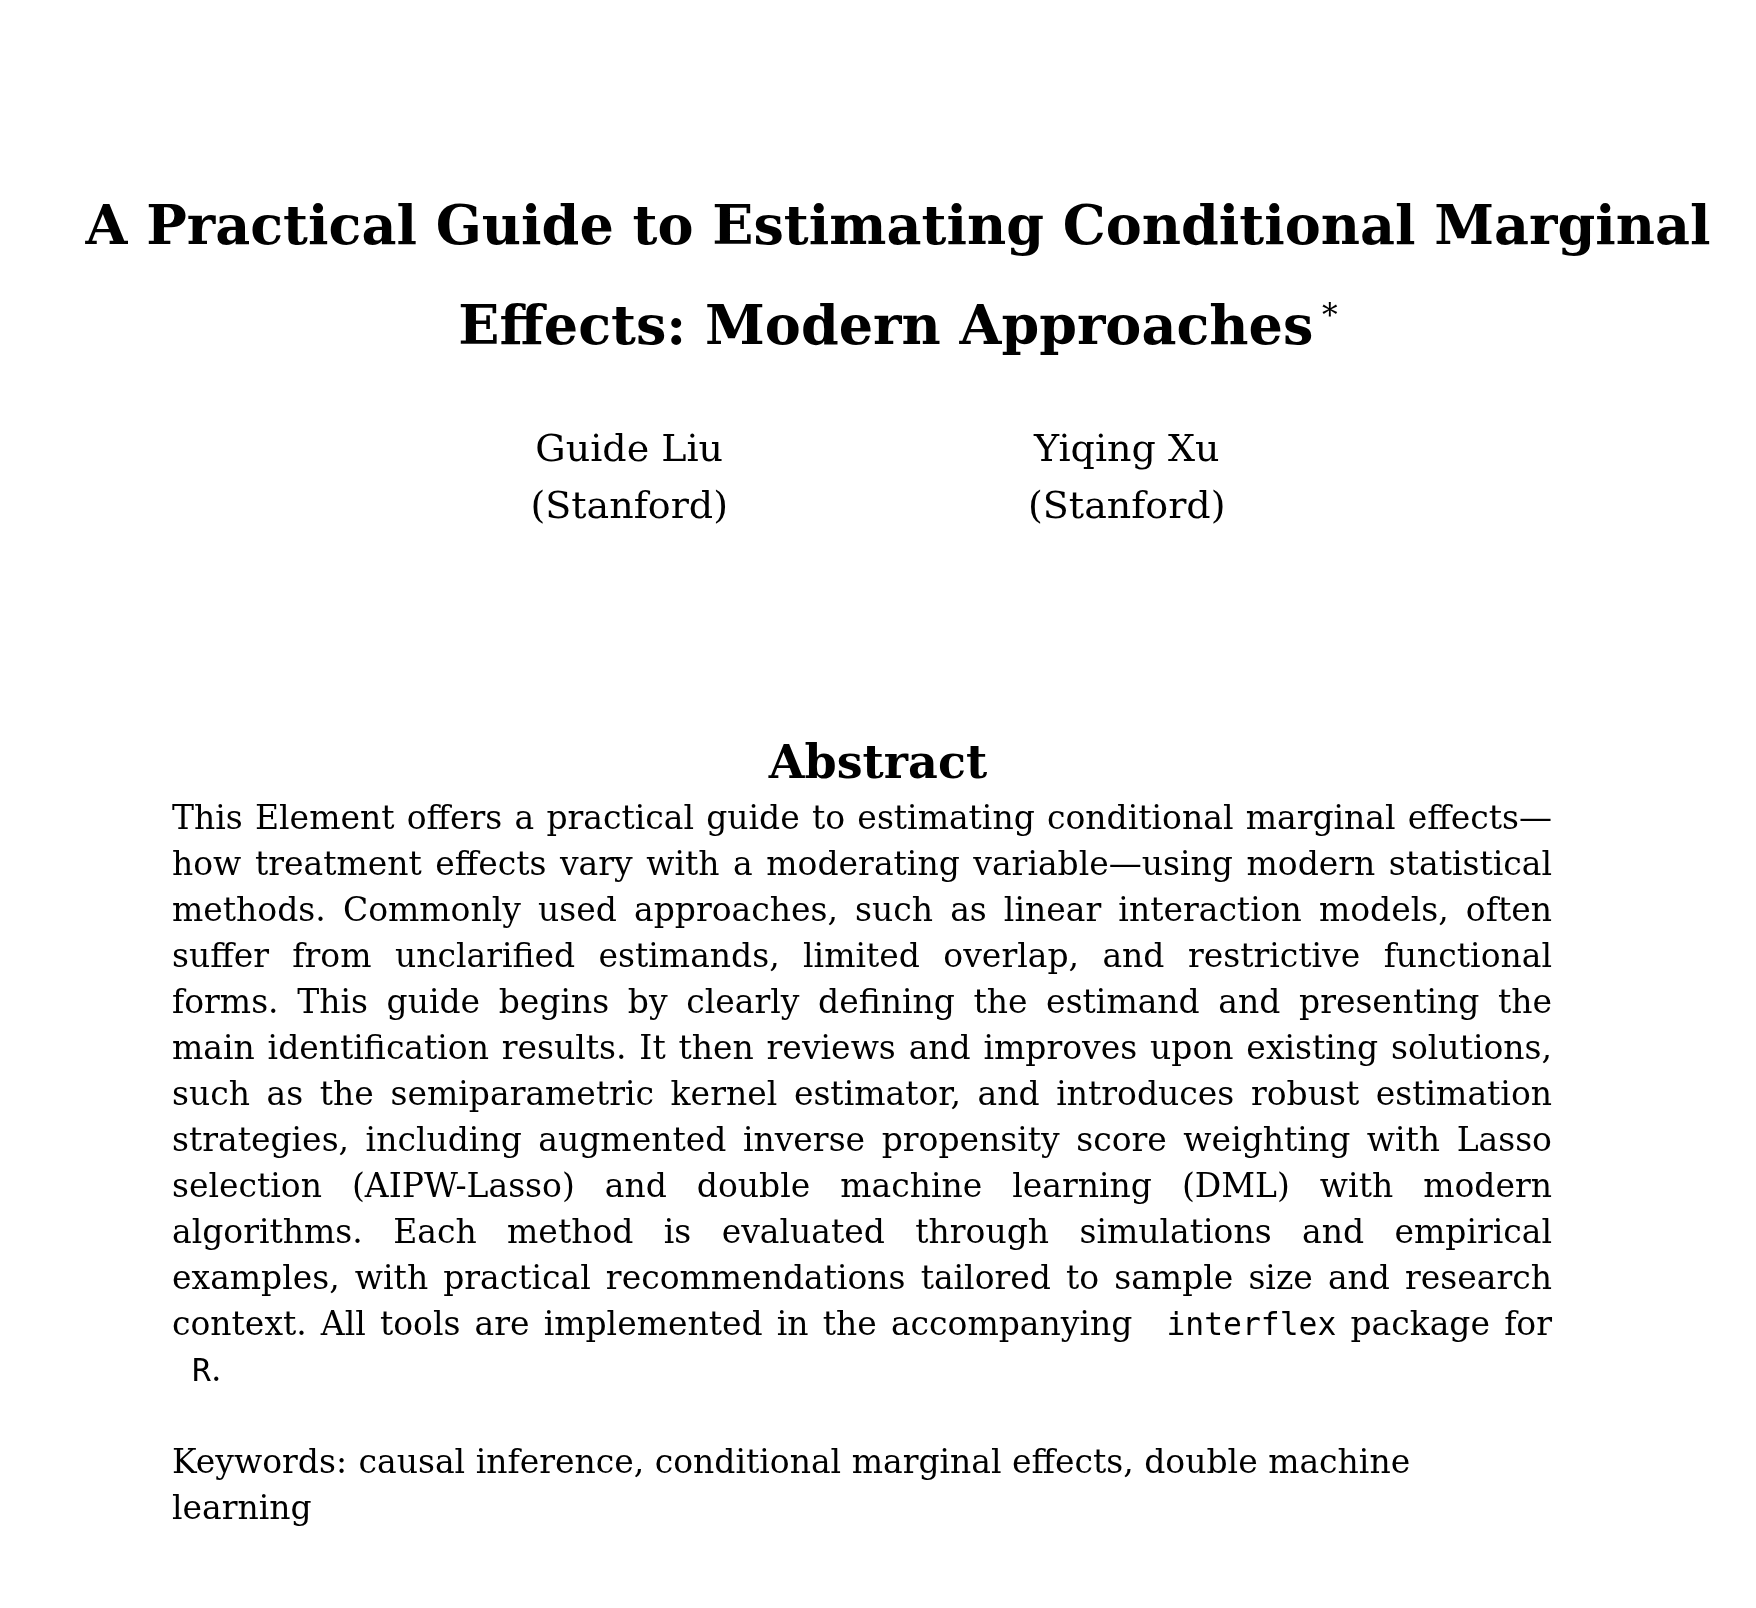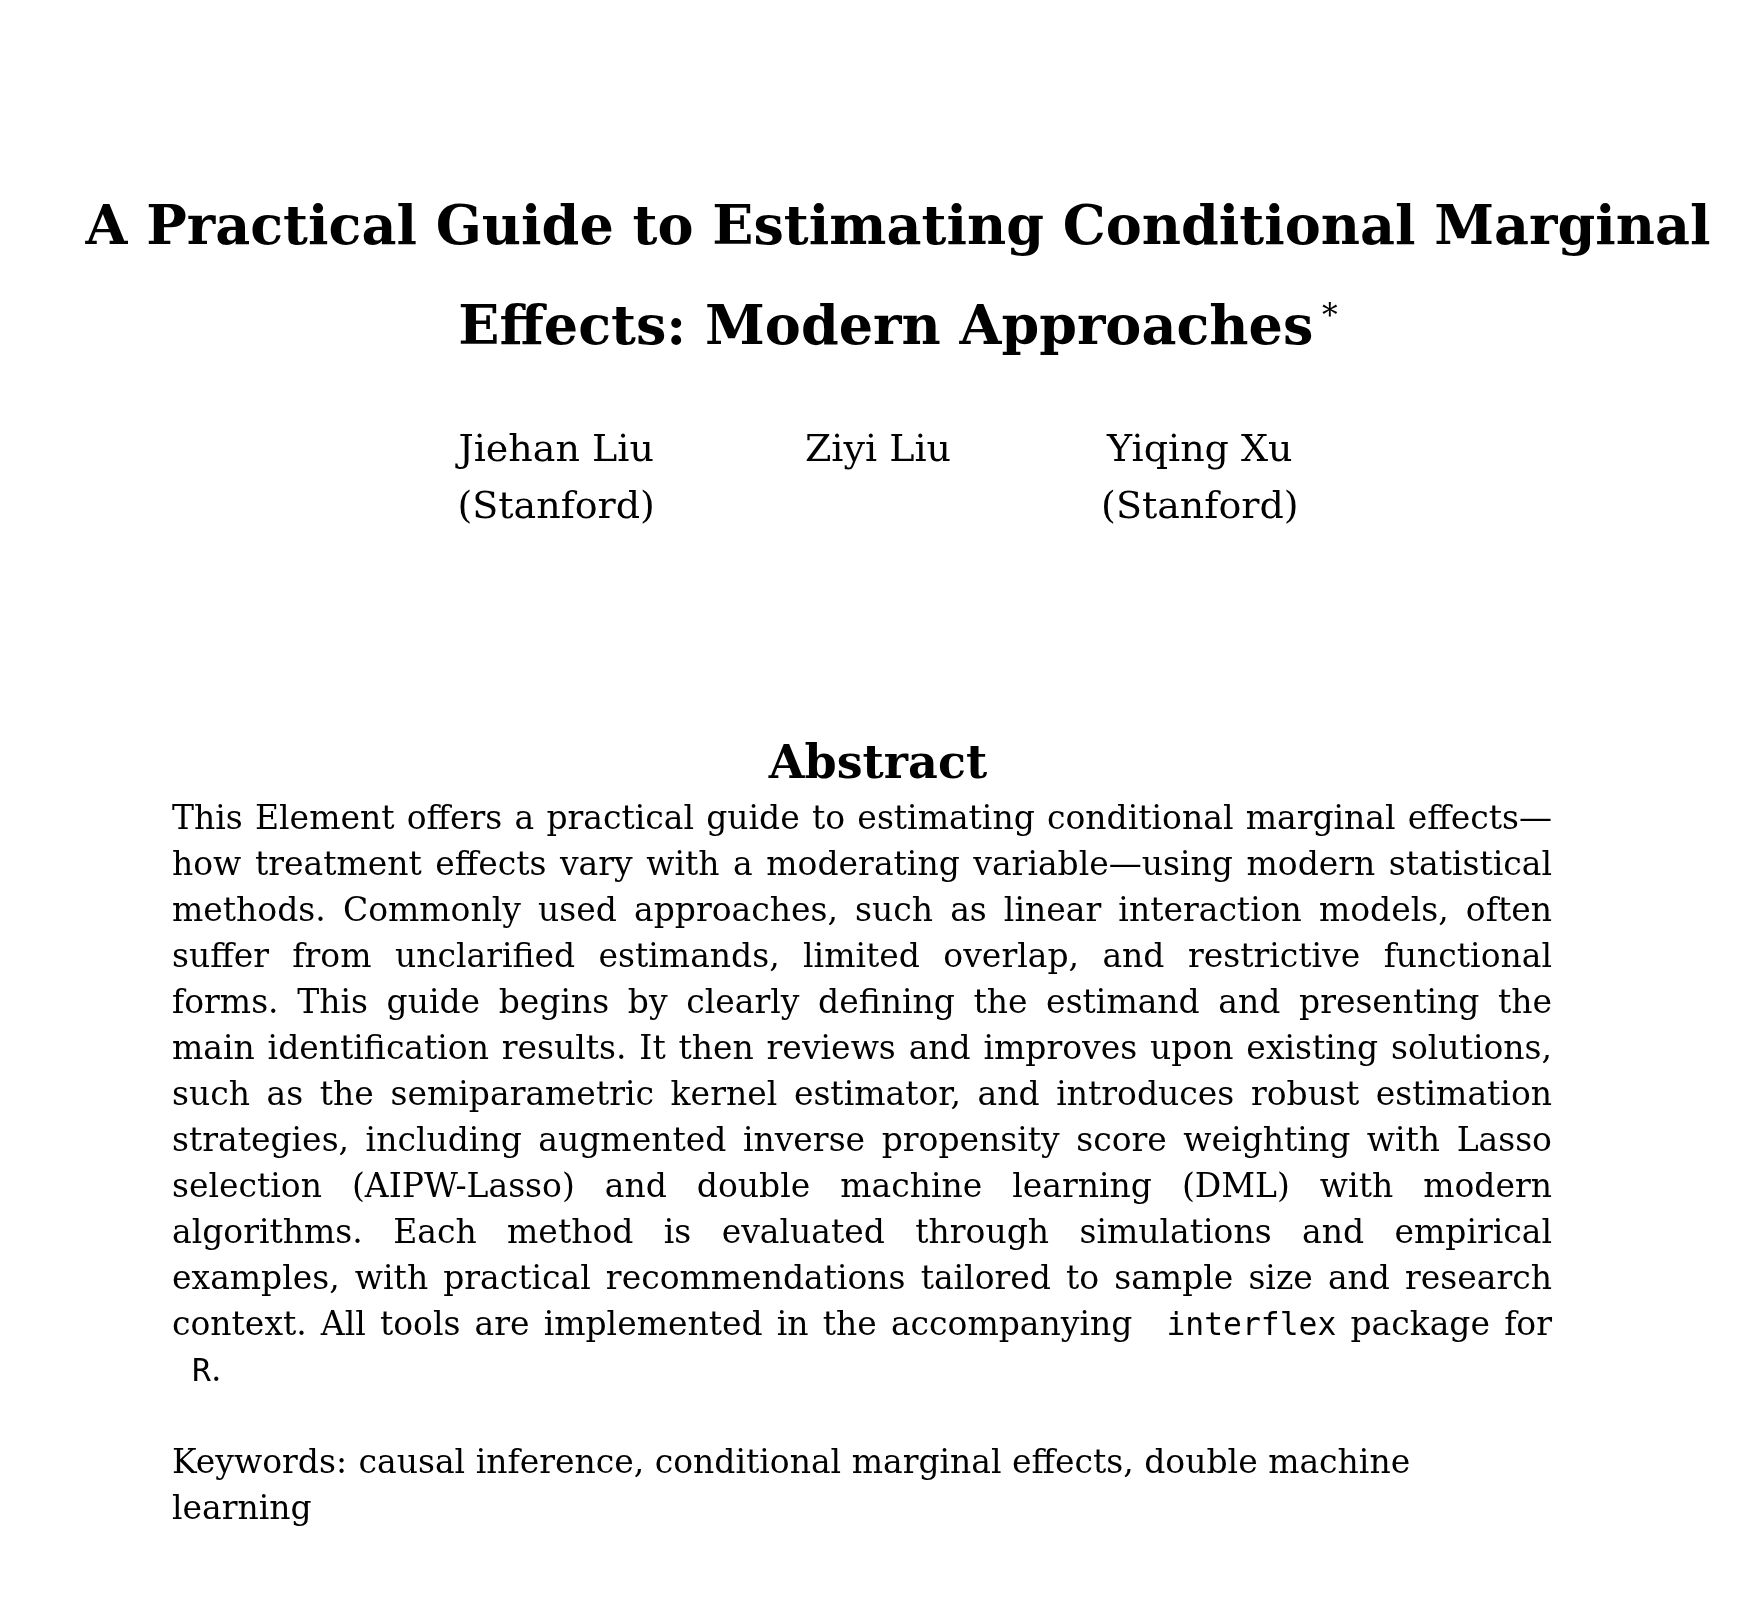--- a/index.html
+++ b/index.html
@@ -82,25 +82,24 @@
 
 <div class="page">
 
   <h1 class="title">
     <span class="title-line">A Practical Guide to Estimating Conditional Marginal</span>
     <span class="title-line"><span>Effects: Modern Approaches</span><span class="title-footnote">*</span></span>
   </h1>
 
   <div class="authors">
     <div class="author">
-      <div>Jiehan Liu</div>
+      <div>Guide Liu</div>
       <div>(Stanford)</div>
     </div>
     <div class="author">
-      <div>Ziyi Liu</div>
     </div>
     <div class="author">
       <div>Yiqing Xu</div>
       <div>(Stanford)</div>
     </div>
   </div>
 
   <div class="abstract-heading">Abstract</div>
 
   <p class="abstract-body"><span>This Element offers a practical guide to estimating conditional marginal effects—how treatment effects vary with a moderating variable—using modern statistical methods. Commonly used approaches, such as linear interaction models, often suffer from unclarified estimands, limited overlap, and restrictive functional forms. This guide begins by clearly defining the estimand and presenting the main identification results. It then reviews and improves upon existing solutions, such as the semiparametric kernel estimator, and introduces robust estimation strategies, including augmented inverse propensity score weighting with Lasso selection (AIPW-Lasso) and double machine learning (DML) with modern algorithms. Each method is evaluated through simulations and empirical examples, with practical recommendations tailored to sample size and research context. All tools are implemented in the accompanying </span><span class="mono">interflex</span><span> package for </span><span class="mono">R</span><span>.</span></p>

